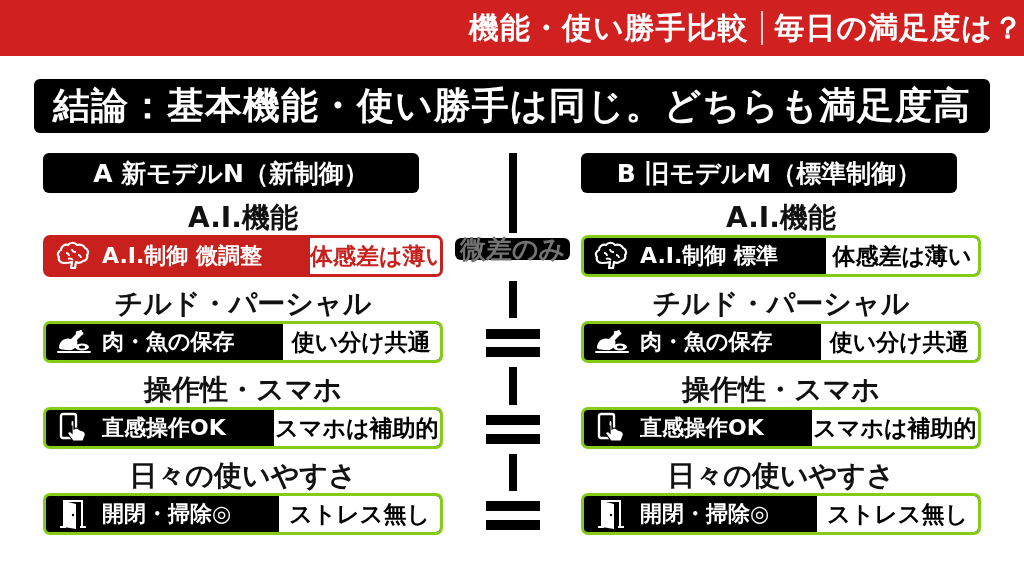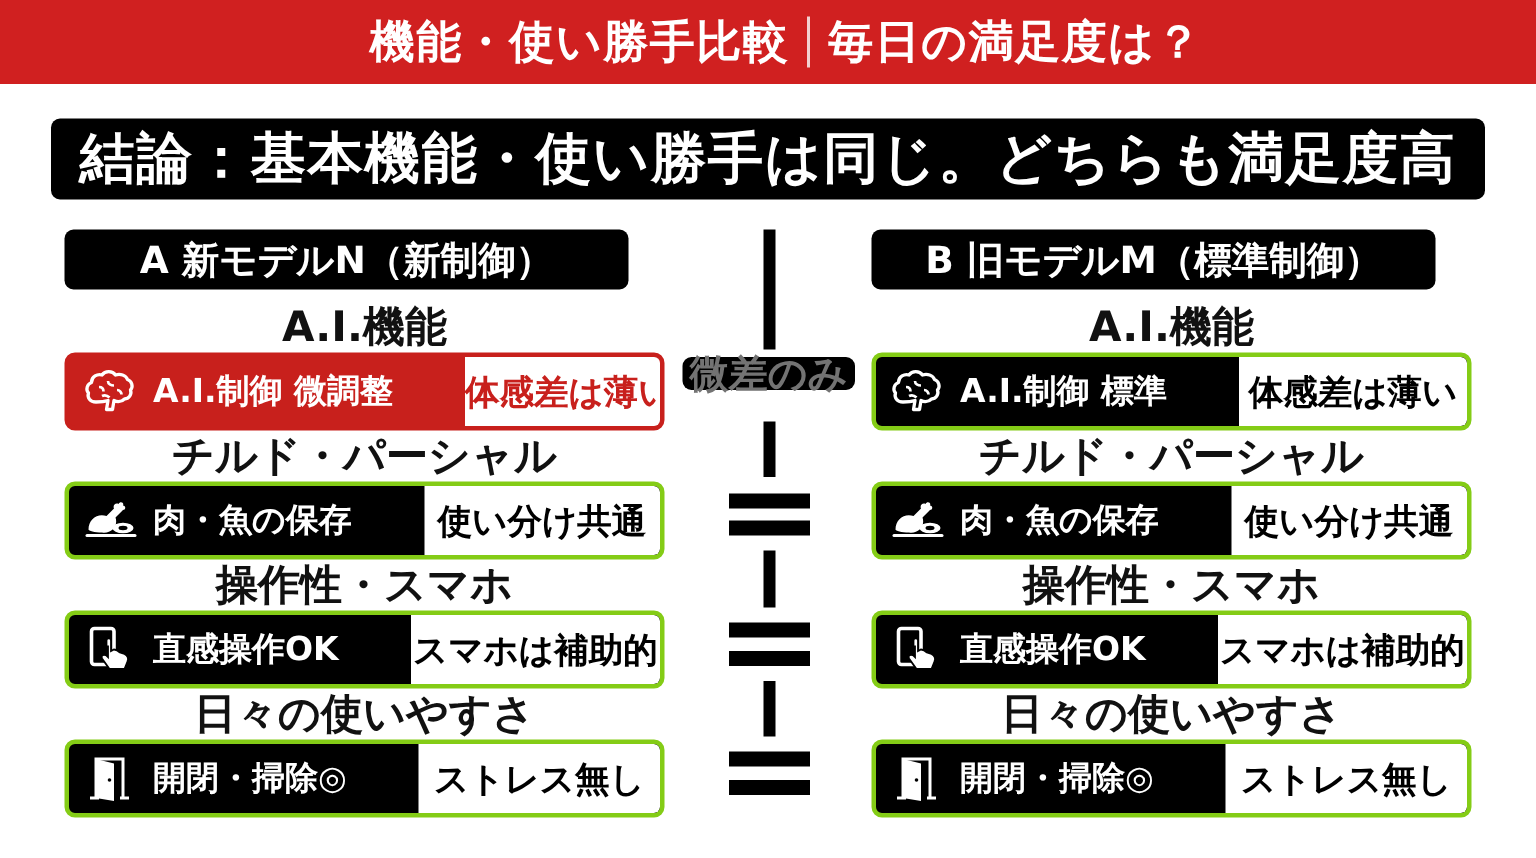--- a/index.html
+++ b/index.html
@@ -2,21 +2,21 @@
 <html><head>
 <meta charset="utf-8">
 <style>
   * { box-sizing: border-box; margin: 0; padding: 0; }
   html, body { width: 1024px; height: 572px; overflow: hidden; background: #ffffff; }
   body { font-family: "DejaVu Sans", "Liberation Sans", sans-serif; font-weight: bold; position: relative; }
 
   .topbar {
     position: absolute; left: 0; top: 0; width: 1024px; height: 56px;
     background: #d02020; color: #fff;
-    display: flex; align-items: center; justify-content: center;
+    display: flex; align-items: center; justify-content: flex-end;
     font-size: 30px; letter-spacing: 1px; padding-left: 24px;
   }
   .topbar .sep { display: inline-block; width: 2px; height: 34px; background: #f3d0d0; margin: 0 12px; vertical-align: middle; }
 
   .conclusion {
     position: absolute; left: 34px; top: 79px; width: 956px; height: 54px;
     background: #000; color: #fff; border-radius: 6px;
     display: flex; align-items: center; justify-content: center;
     font-size: 37px; letter-spacing: 1px;
   }
@@ -29,21 +29,21 @@
   }
   .col-header.a { left: 43px; }
   .col-header.b { left: 581px; }
 
   .cat-label {
     position: absolute; width: 400px; text-align: center;
     font-size: 28px; color: #111; height: 26px; line-height: 26px;
   }
 
   .row-box {
-    position: absolute; width: 400px; height: 52px;
+    position: absolute; width: 400px; height: 42px;
     background: #000; border: 3px solid #84cc16; border-radius: 7px;
     display: flex; align-items: stretch; overflow: hidden;
   }
   .row-box.red { background: #c8201c; border-color: #c8201c; }
   .row-box .left {
     flex: 1; display: flex; align-items: center; color: #fff;
     padding-left: 8px; font-size: 22px; white-space: nowrap;
   }
   .row-box .left .icon { width: 40px; height: 32px; margin-right: 8px; display: flex; align-items: center; justify-content: center; }
   .row-box .right {

